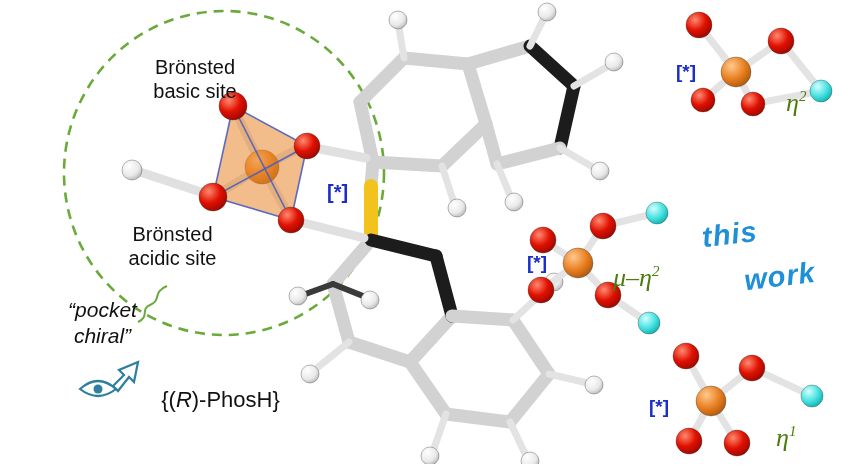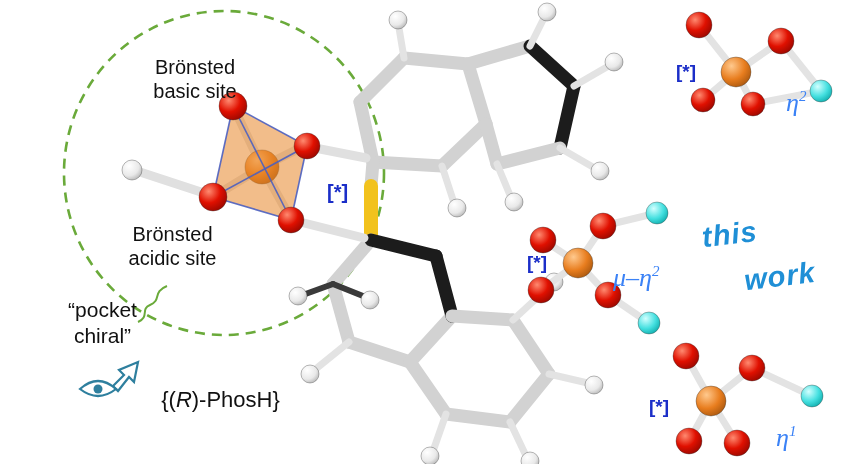--- a/index.html
+++ b/index.html
@@ -18,26 +18,26 @@
   .tetra-face { fill:var(--tetrahedron-face); opacity:.55; }
   .tetra-edge { stroke:var(--tetrahedron-edge); stroke-width:1.6; opacity:.9; fill:none; }
   .pocket     { stroke:var(--pocket-outline); stroke-width:2.6; fill:none; stroke-dasharray:10 7; }
   .squiggle   { stroke:var(--pocket-outline); stroke-width:2; fill:none; }
   .eye-stroke { stroke:var(--eye-teal); fill:none; stroke-width:2.2; }
   .eye-fill   { fill:var(--eye-teal); }
 
   
   .lbl { position:absolute; color:var(--text-black); white-space:pre-line; text-align:center; line-height:1.22; font-size:20px; }
   .marker { position:absolute; color:var(--marker-blue); font-weight:bold; font-size:19px; }
-  .mode-label { position:absolute; font-family:"Liberation Serif", serif; font-style:italic; font-size:26px; color:#3b82f6; }
+  .mode-label { position:absolute; font-family:"Liberation Serif", serif; font-style:italic; font-size:26px; color:#4d7c0f; }
   .mode-label sup { font-size:15px; font-style:italic; }
   .handwriting { position:absolute; color:var(--handwriting-blue); font-weight:bold; font-style:italic; font-size:29px; letter-spacing:1px; }
   .axial { font-size:22px; }
   .axial .it { font-style:italic; }
-  .pocket-lbl { font-size:21px; }
+  .pocket-lbl { font-size:21px;font-style:italic; }
 </style>
 </head>
 <body>
 
 <div class="figure">
 
   <svg class="scene" width="856" height="476" viewBox="0 0 856 476">
     <defs>
       <radialGradient id="gO" cx="35%" cy="30%" r="75%">
         <stop offset="0%" stop-color="#ff8a70"></stop>

